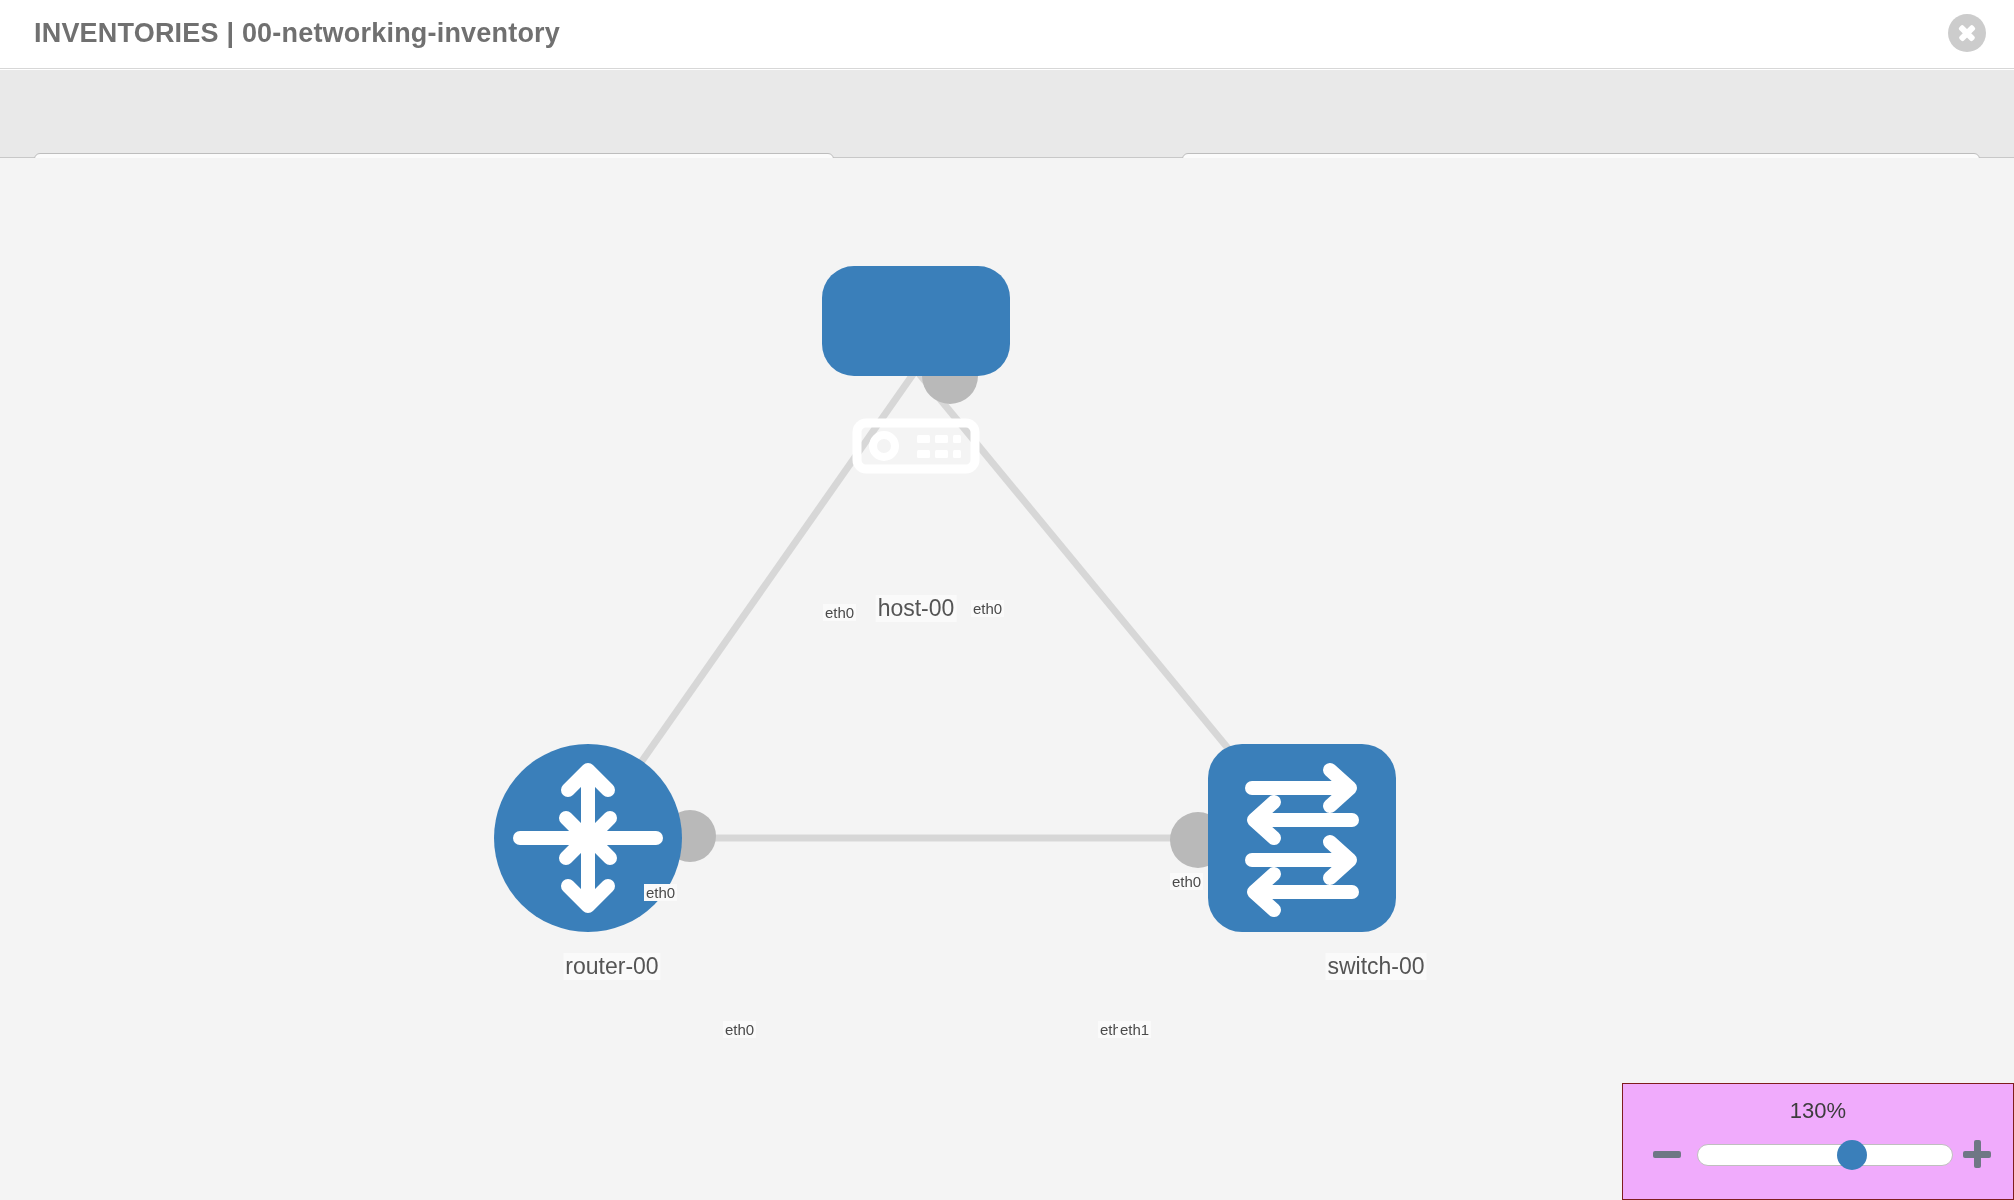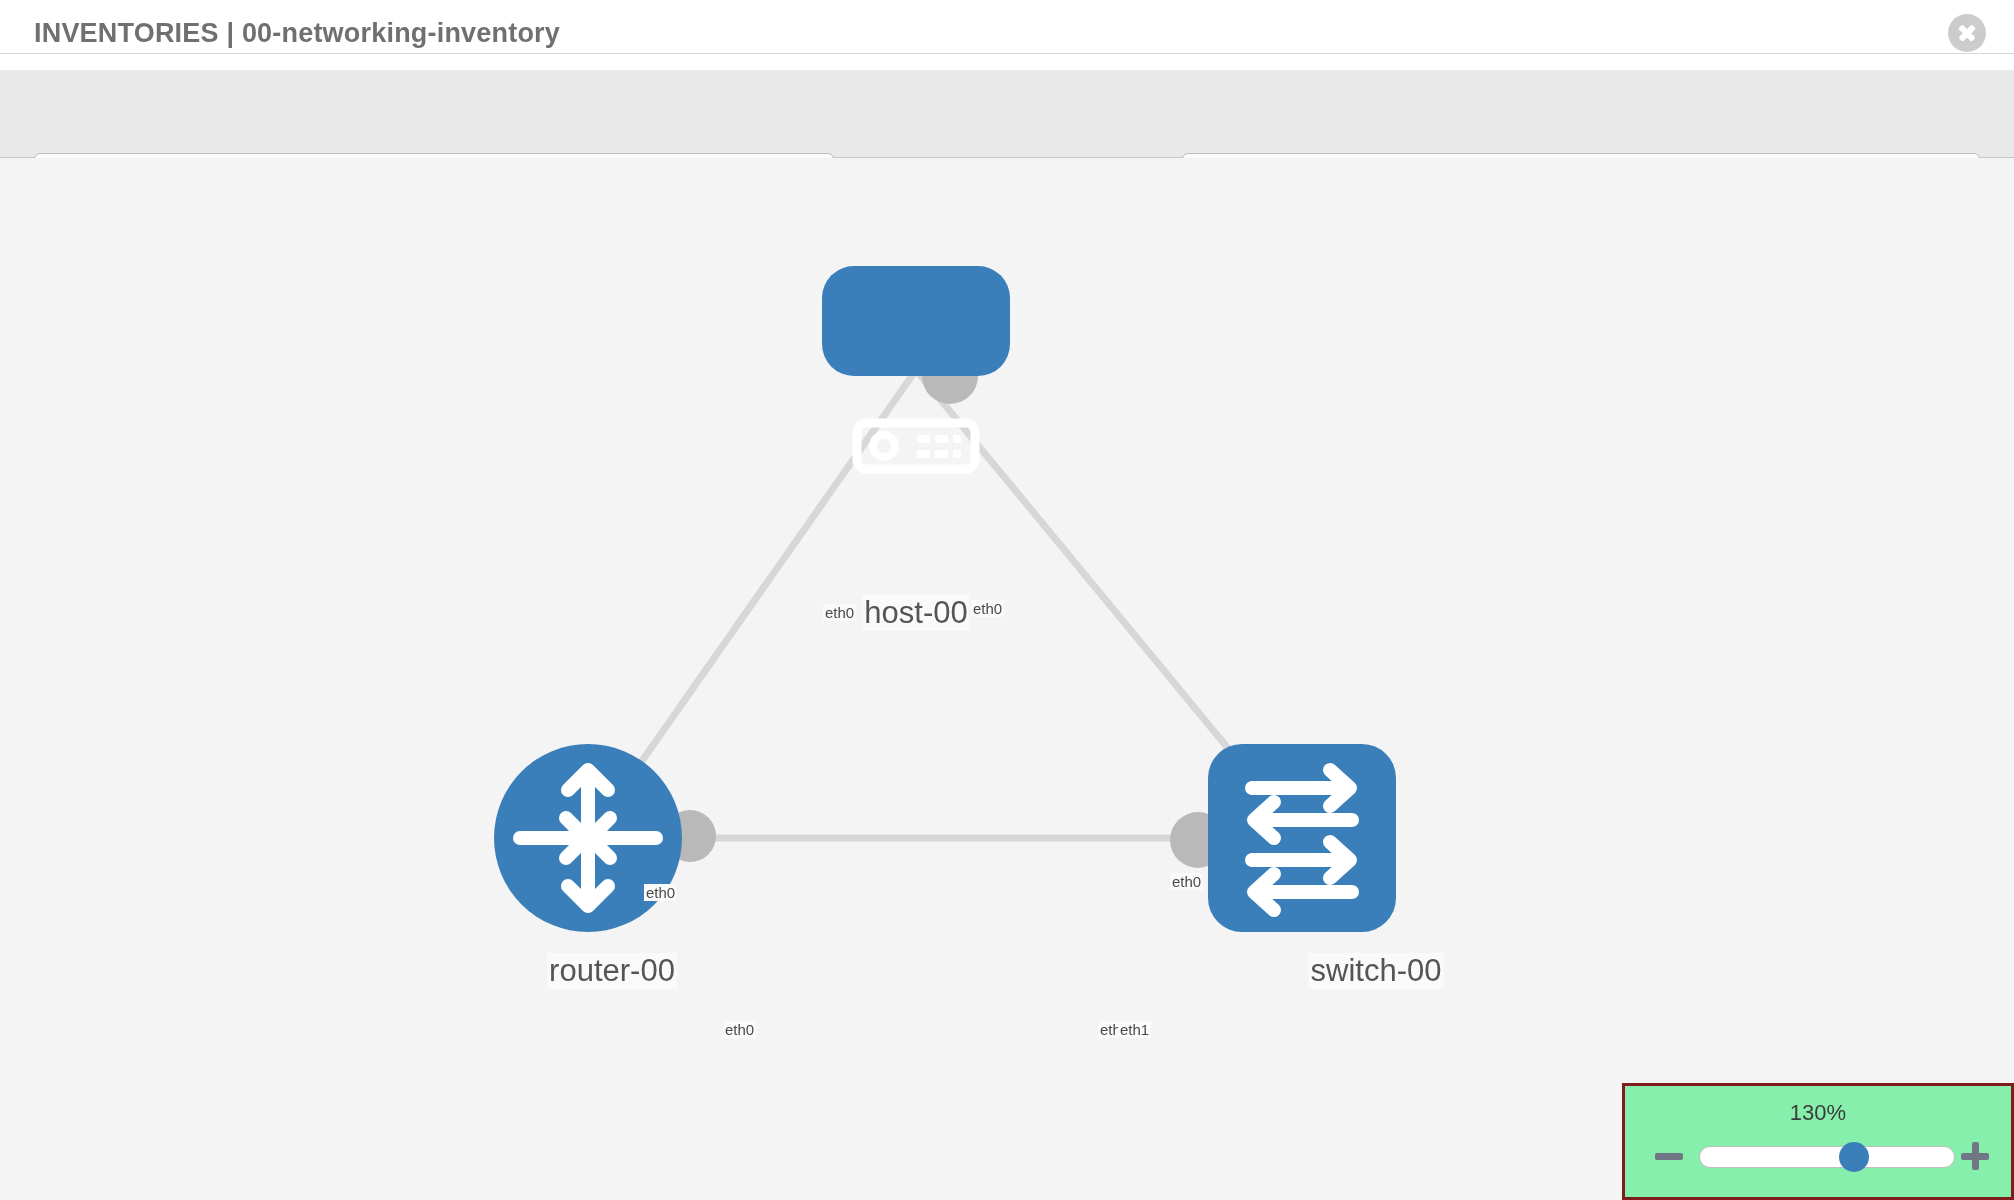--- a/index.html
+++ b/index.html
@@ -17,21 +17,21 @@
     width: 2014px;
     height: 1200px;
     background: #ffffff;
   }
 
   
   .header {
     position: absolute;
     left: 0; top: 0;
     width: 2014px;
-    height: 54px;
+    height: 69px;
     background: #ffffff;
     border-bottom: 1px solid #d7d7d7;
   }
 
   .page-title {
     position: absolute;
     left: 34px; top: 18px;
     font-size: 27px;
     font-weight: bold;
     color: #707070;
@@ -122,21 +122,21 @@
   .topo-svg {
     position: absolute;
     left: 0; top: 0;
     width: 2014px;
     height: 1042px;
   }
 
   
   .node-label {
     position: absolute;
-    font-size: 31px;
+    font-size: 23px;
     color: #555555;
     background: #fafafa;
     white-space: nowrap;
     transform: translateX(-50%);
     padding: 0 2px;
   }
 
   .edge-label {
     position: absolute;
     font-size: 15px;
@@ -144,22 +144,22 @@
     background: #fafafa;
     white-space: nowrap;
     padding: 0 2px;
   }
 
   
   .zoom-panel {
     position: absolute;
     left: 1622px; top: 1083px;
     width: 392px; height: 117px;
-    background: #86efac;
-    border: 3px solid #7f1d1d;
+    background: #f0abfc;
+    border: 1px solid #7f1d1d;
   }
 
   .zoom-value {
     position: absolute;
     left: 0; right: 0; top: 14px;
     text-align: center;
     font-size: 22px;
     color: #3c3c3c;
   }
 

